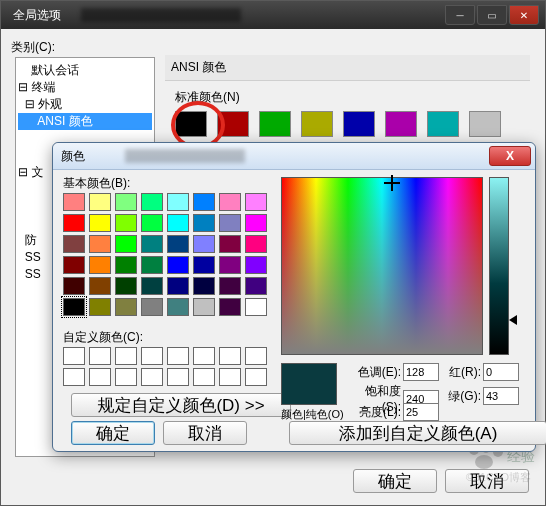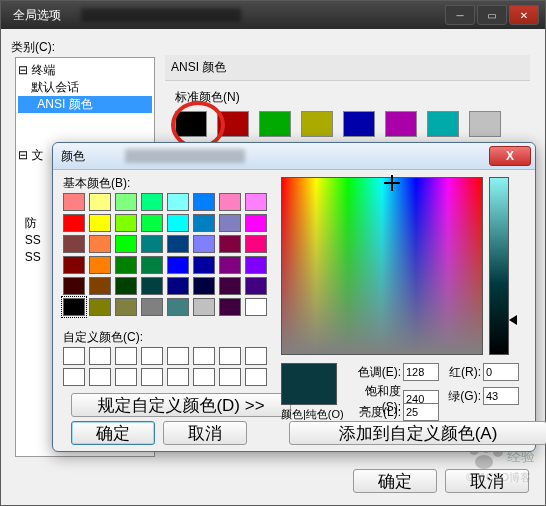--- a/index.html
+++ b/index.html
@@ -276,22 +276,23 @@
       <div class="ctrl">▭</div>
       <div class="ctrl close">✕</div>
     </div>
   </div>
 
   <div class="body">
     <div class="cat-label">类别(C):</div>
   </div>
 
   <div class="tree" id="tree">
+      <div class="tree-row">    默认会话</div>
       <div class="tree-row">⊟ 终端</div>
-      <div class="tree-row">    默认会话</div>
+      <div class="tree-row">  ⊟ 外观</div>
       <div class="tree-row sel">      ANSI 颜色</div>
       <div class="tree-row">  </div>
       <div class="tree-row">  </div>
       <div class="tree-row">⊟ 文</div>
       <div class="tree-row">    </div>
       <div class="tree-row">  </div>
       <div class="tree-row">  </div>
       <div class="tree-row">  防</div>
       <div class="tree-row">  SS</div>
       <div class="tree-row">  SS</div>

